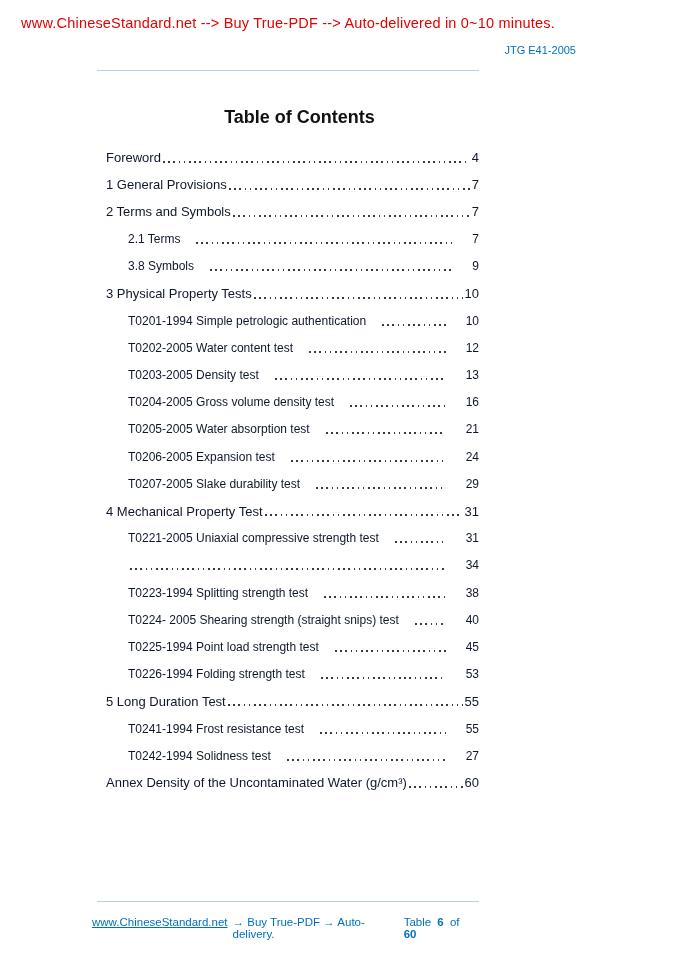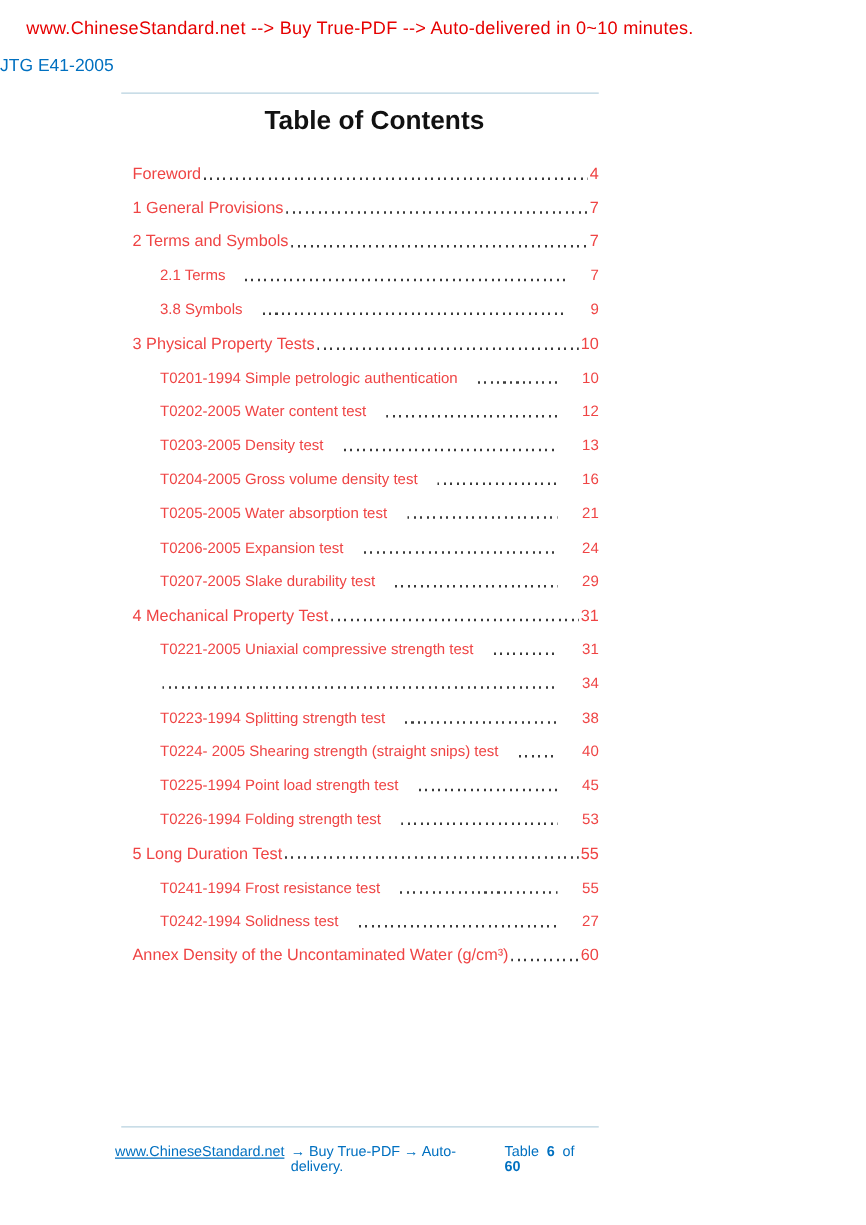--- a/index.html
+++ b/index.html
@@ -21,48 +21,48 @@
   .banner {
     padding-top: 15px;
     text-align: center;
     color: #e60000;
     font-size: 14.5px;
     letter-spacing: 0.2px;
     cursor: pointer;
   }
   .doc-code {
     margin-top: 13px;
-    text-align: left;
+    text-align: right;
     color: #0070c0;
-    font-size: 14px;
+    font-size: 11px;
   }
   .rule {
     border: none;
     border-top: 1px solid #b8d2e0;
     margin-left: 97px;
     margin-right: 97px;
   }
   .top-rule { margin-top: 14px; }
   .title {
-    margin-top: 10px;
+    margin-top: 36px;
     text-align: center;
-    font-size: 21px;
+    font-size: 18px;
     font-weight: bold;
     color: #111111;
     padding-left: 23px;
   }
   .toc {
     margin: 16px 97px 0 106px;
   }
   .toc-row {
     display: flex;
     align-items: center;
     height: 27.2px;
     font-size: 13px;
-    color: #ef4444;
+    color: #0f172a;
     cursor: pointer;
   }
   .toc-row.level1 {
     padding-left: 22px;
     font-size: 12px;
     gap: 14px;
   }
   .toc-label { white-space: nowrap; }
   .leader {
     flex: 1;

